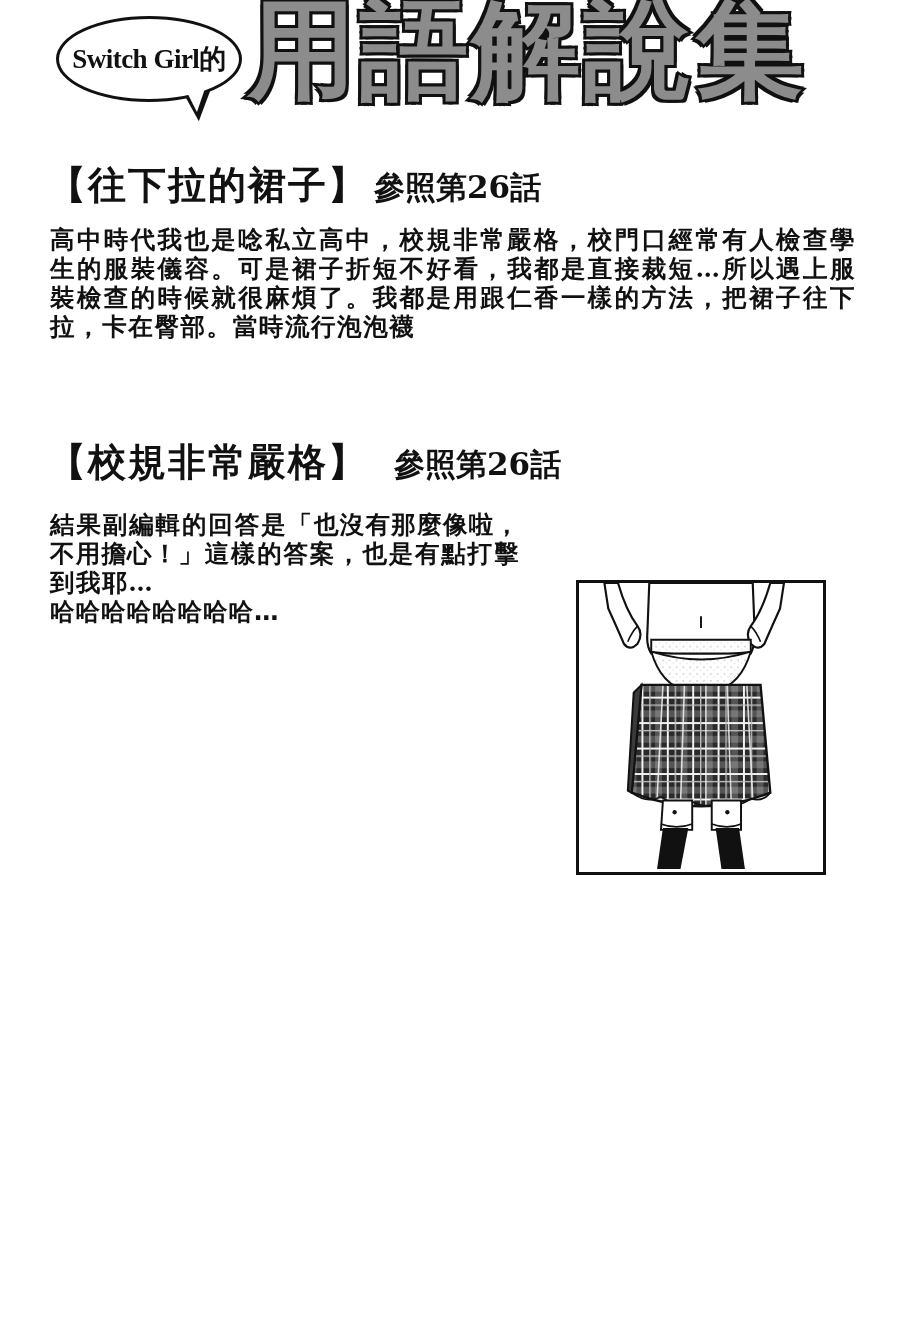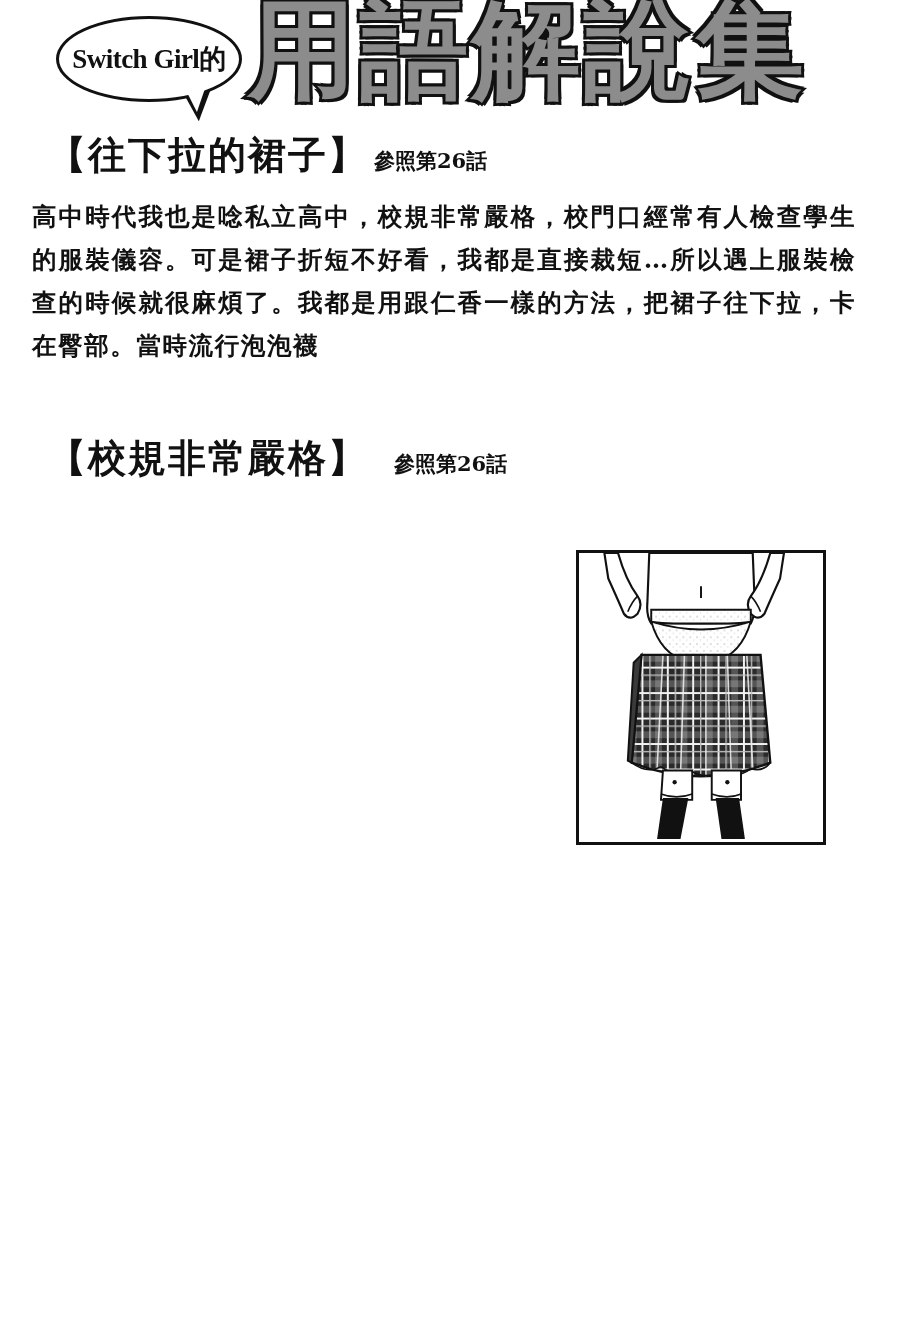--- a/index.html
+++ b/index.html
@@ -106,54 +106,54 @@
     position: absolute;
     left: 0; top: 0; right: 0; bottom: 0;
     pointer-events: none;
     background-image:
       repeating-linear-gradient(0deg, rgba(0,0,0,0.0) 0px, rgba(0,0,0,0.0) 1px, rgba(0,0,0,0.18) 1px, rgba(0,0,0,0.18) 2px);
     mix-blend-mode: multiply;
     opacity: 0;
   }
 
   
-  .section { position: relative; }
+  .section { position: relative; margin-top: 30px; }
 
   .heading {
     display: flex;
     align-items: baseline;
     padding: 0 0 0 48px;
     white-space: nowrap;
   }
   .heading-term {
     font-family: "DejaVu Serif", "Liberation Serif", serif;
     font-size: 38px;
     font-weight: 700;
     letter-spacing: 2px;
     color: #111;
   }
   .heading-ref {
     font-family: "DejaVu Serif", "Liberation Serif", serif;
-    font-size: 21px;
+    font-size: 31px;
     font-weight: 700;
     letter-spacing: 0px;
     color: #111;
     margin-left: 6px;
   }
   .heading-ref.gap-wide { margin-left: 26px; }
 
   
   .body-text {
     font-family: "DejaVu Serif", "Liberation Serif", serif;
     font-size: 24.5px;
     font-weight: 600;
-    line-height: 43px;
+    line-height: 29px;
     letter-spacing: 1.6px;
     color: #111;
-    padding-left: 32px;
+    padding-left: 50px;
     padding-right: 44px;
     text-align: justify;
   }
   .body-text p { margin: 0; }
 
   .narrow { padding-right: 0; width: 470px; }
 
   .emph {
     font-family: "DejaVu Sans", "Liberation Sans", sans-serif;
     font-weight: 900;
@@ -286,16 +286,20 @@
   <div class="section">
 
     <div class="heading">
       <span class="heading-term">【校規非常嚴格】</span>
       <span class="heading-ref gap-wide">參照第26話</span>
     </div>
 
     <div class="spacer-c"></div>
 
 
+    <div class="body-text narrow">
+      <p><span>結果副編輯的回答是「</span><span class="emph">也沒有那麼像啦，不用擔心！</span><span>」這樣的答案，也是有點打擊到我耶…</span></p>
+      <p class="laugh">哈哈哈哈哈哈哈哈…</p>
+    </div>
 
   </div>
 
 </div>
 
 </body></html>

